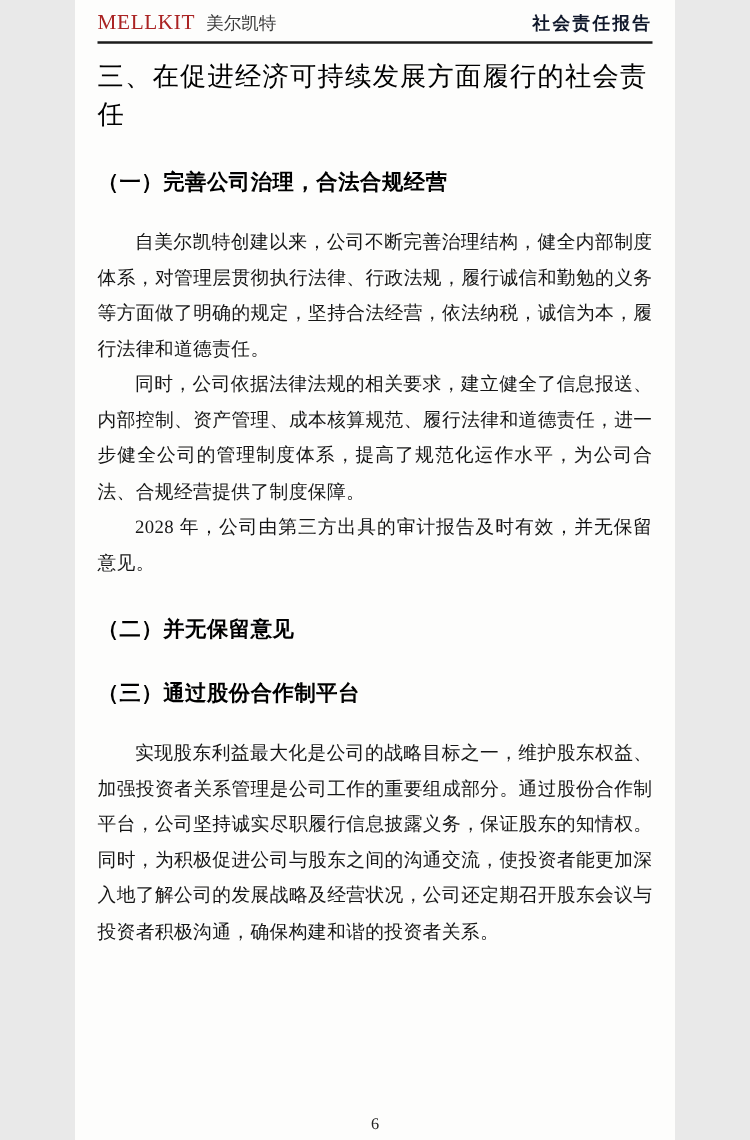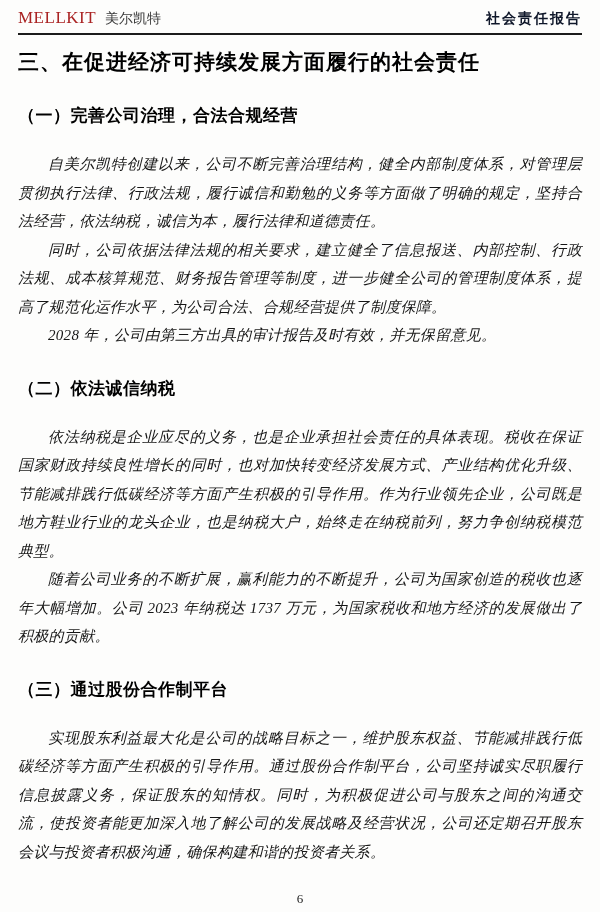--- a/index.html
+++ b/index.html
@@ -3,21 +3,21 @@
 <meta charset="utf-8">
 <style>
   html, body {
     margin: 0;
     padding: 0;
     background: #e9e9e9;
     font-family: "Liberation Serif", serif;
   }
   .page {
     position: relative;
-    width: 600px;
+    width: 480px;
     height: 912px;
     margin: 0 auto;
     background: #fdfdfc;
     box-sizing: border-box;
     padding: 8px 18px 0 18px;
     overflow: hidden;
     color: #141414;
   }
   
   .page-header {
@@ -47,37 +47,37 @@
   }
   .header-rule {
     border: none;
     border-top: 2px solid #1c1c1c;
     margin: 3px 0 0 0;
   }
   
   h1.main-title {
     font-family: "Liberation Sans", sans-serif;
     font-size: 21px;
-    font-weight: bold;
+    font-weight: normal;
     color: #000;
     margin: 12px 0 0 0;
     line-height: 30px;
     letter-spacing: 1px;
   }
   h2.section-heading {
     font-family: Liberation Sans, sans-serif;
     font-size: 17px;
     font-weight: bold;
     color: #000;
     margin: 27px 0 0 0;
     line-height: 24px;
     letter-spacing: 0.5px;
   }
   
-  .paras { margin-top: 22px; font-style: italic; }
+  .paras { margin-top: 22px; }
   .paras p {
     margin: 0;
     font-family: "Liberation Serif", serif;
     font-size: 15px;
     line-height: 28.5px;
     text-align: justify;
     text-indent: 2em;
     color: #161616;
     letter-spacing: 0.3px;
   }
@@ -106,37 +106,33 @@
   </header>
 
   <hr class="header-rule">
 
   <h1 class="main-title">三、在促进经济可持续发展方面履行的社会责任</h1>
 
   <section>
     <h2 class="section-heading">（一）完善公司治理，合法合规经营</h2>
     <div class="paras">
       <p>自美尔凯特创建以来，公司不断完善治理结构，健全内部制度体系，对管理层贯彻执行法律、行政法规，履行诚信和勤勉的义务等方面做了明确的规定，坚持合法经营，依法纳税，诚信为本，履行法律和道德责任。</p>
-      <p>同时，公司依据法律法规的相关要求，建立健全了信息报送、内部控制、行政法规、成本核算规范、财务报告管理等制度，进一步健全公司的管理制度体系，提高了规范化运作水平，为公司合法、合规经营提供了制度保障。</p>
+      <p>同时，公司依据法律法规的相关要求，建立健全了信息报送、内部控制、资产管理、成本核算规范、履行法律和道德责任，进一步健全公司的管理制度体系，提高了规范化运作水平，为公司合法、合规经营提供了制度保障。</p>
       <p>2028 年，公司由第三方出具的审计报告及时有效，并无保留意见。</p>
     </div>
   </section>
 
   <section>
-    <h2 class="section-heading">（二）依法诚信纳税</h2>
-    <div class="paras">
-      <p>依法纳税是企业应尽的义务，也是企业承担社会责任的具体表现。税收在保证国家财政持续良性增长的同时，也对加快转变经济发展方式、产业结构优化升级、节能减排践行低碳经济等方面产生积极的引导作用。作为行业领先企业，公司既是地方鞋业行业的龙头企业，也是纳税大户，始终走在纳税前列，努力争创纳税模范典型。</p>
-      <p>随着公司业务的不断扩展，赢利能力的不断提升，公司为国家创造的税收也逐年大幅增加。公司 2023 年纳税达 1737 万元，为国家税收和地方经济的发展做出了积极的贡献。</p>
-    </div>
+    <h2 class="section-heading">（二）并无保留意见</h2>
   </section>
 
   <section>
     <h2 class="section-heading">（三）通过股份合作制平台</h2>
     <div class="paras">
-      <p>实现股东利益最大化是公司的战略目标之一，维护股东权益、节能减排践行低碳经济等方面产生积极的引导作用。通过股份合作制平台，公司坚持诚实尽职履行信息披露义务，保证股东的知情权。同时，为积极促进公司与股东之间的沟通交流，使投资者能更加深入地了解公司的发展战略及经营状况，公司还定期召开股东会议与投资者积极沟通，确保构建和谐的投资者关系。</p>
+      <p>实现股东利益最大化是公司的战略目标之一，维护股东权益、加强投资者关系管理是公司工作的重要组成部分。通过股份合作制平台，公司坚持诚实尽职履行信息披露义务，保证股东的知情权。同时，为积极促进公司与股东之间的沟通交流，使投资者能更加深入地了解公司的发展战略及经营状况，公司还定期召开股东会议与投资者积极沟通，确保构建和谐的投资者关系。</p>
     </div>
   </section>
 
   <footer class="page-footer">
     <span>6</span>
   </footer>
 
 </div>
 
 </body></html>

